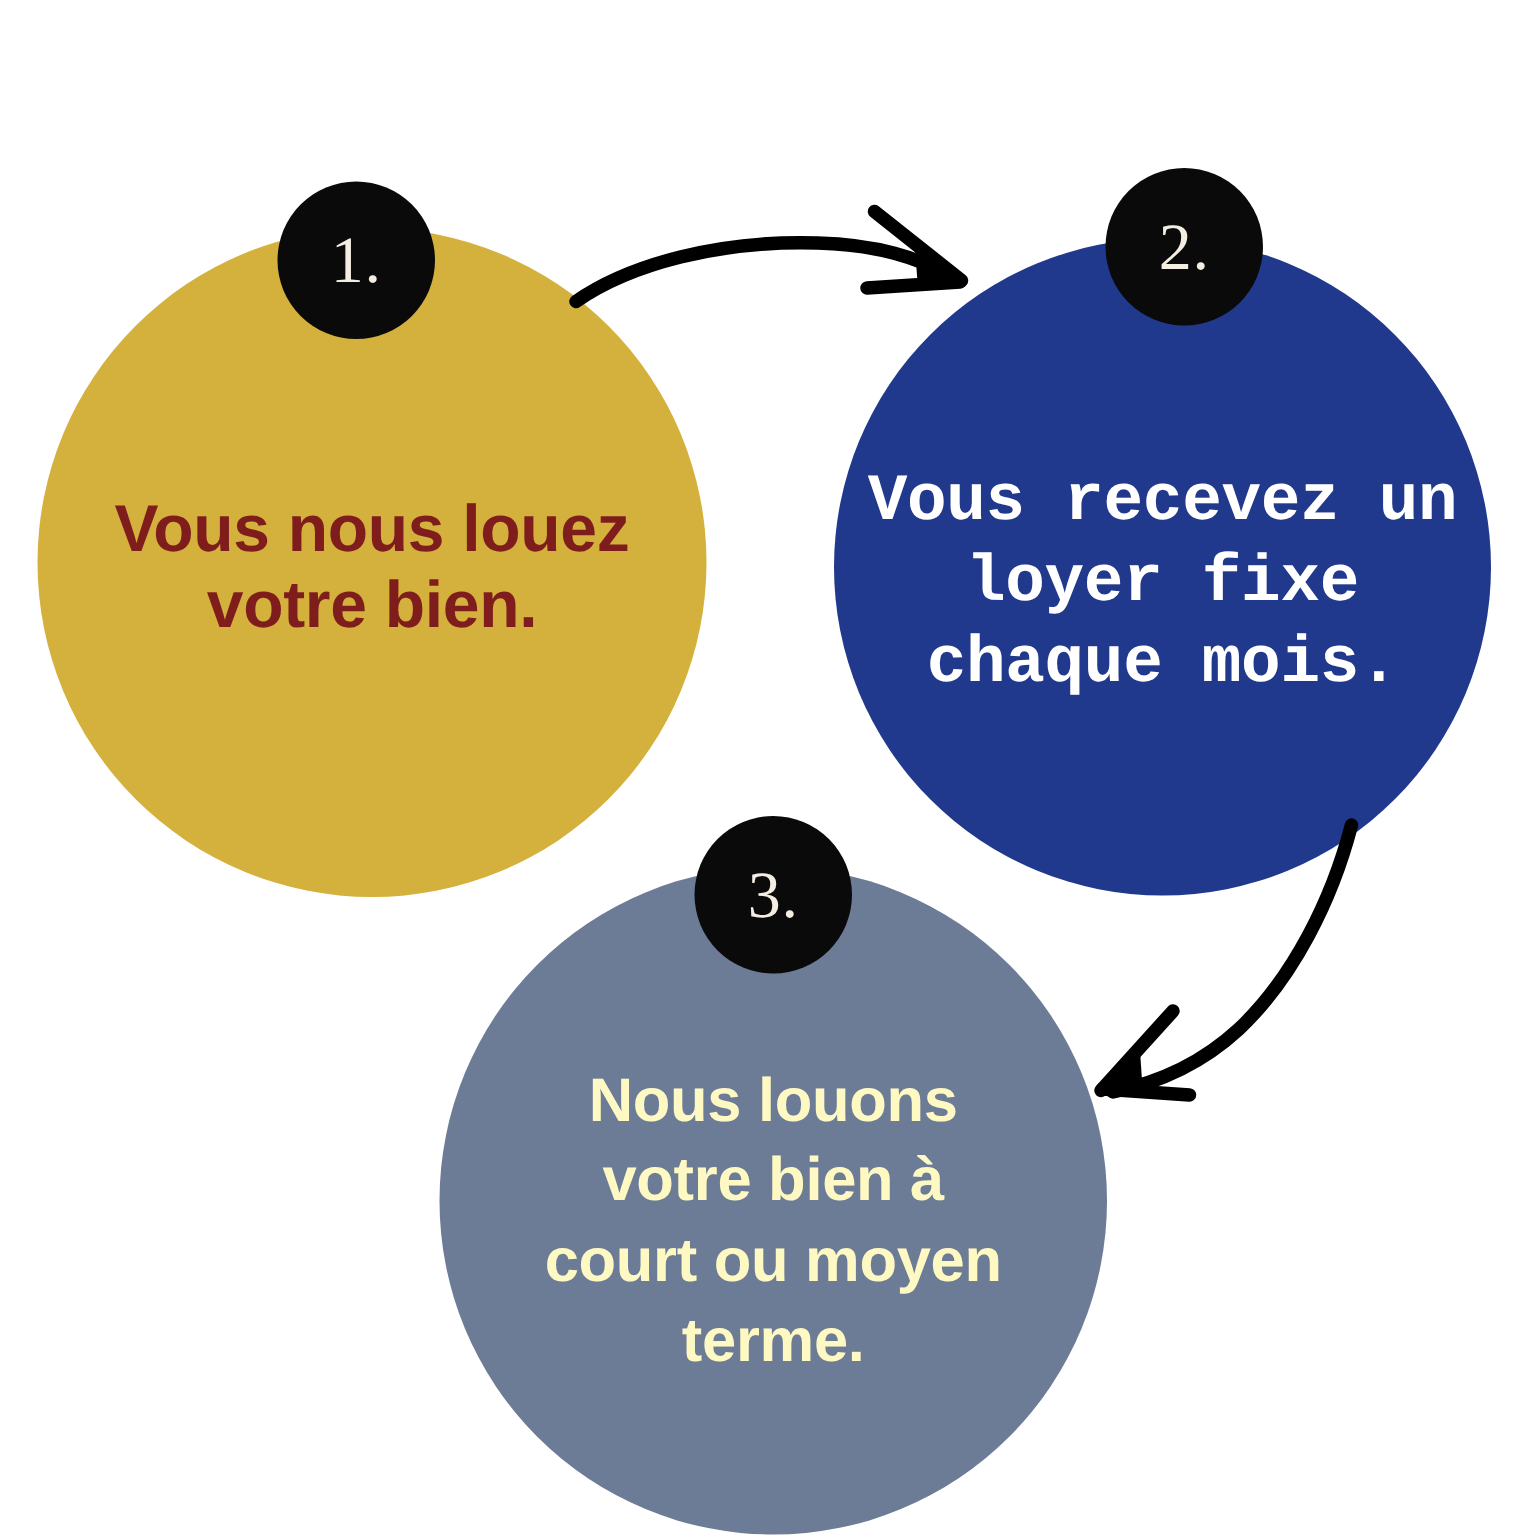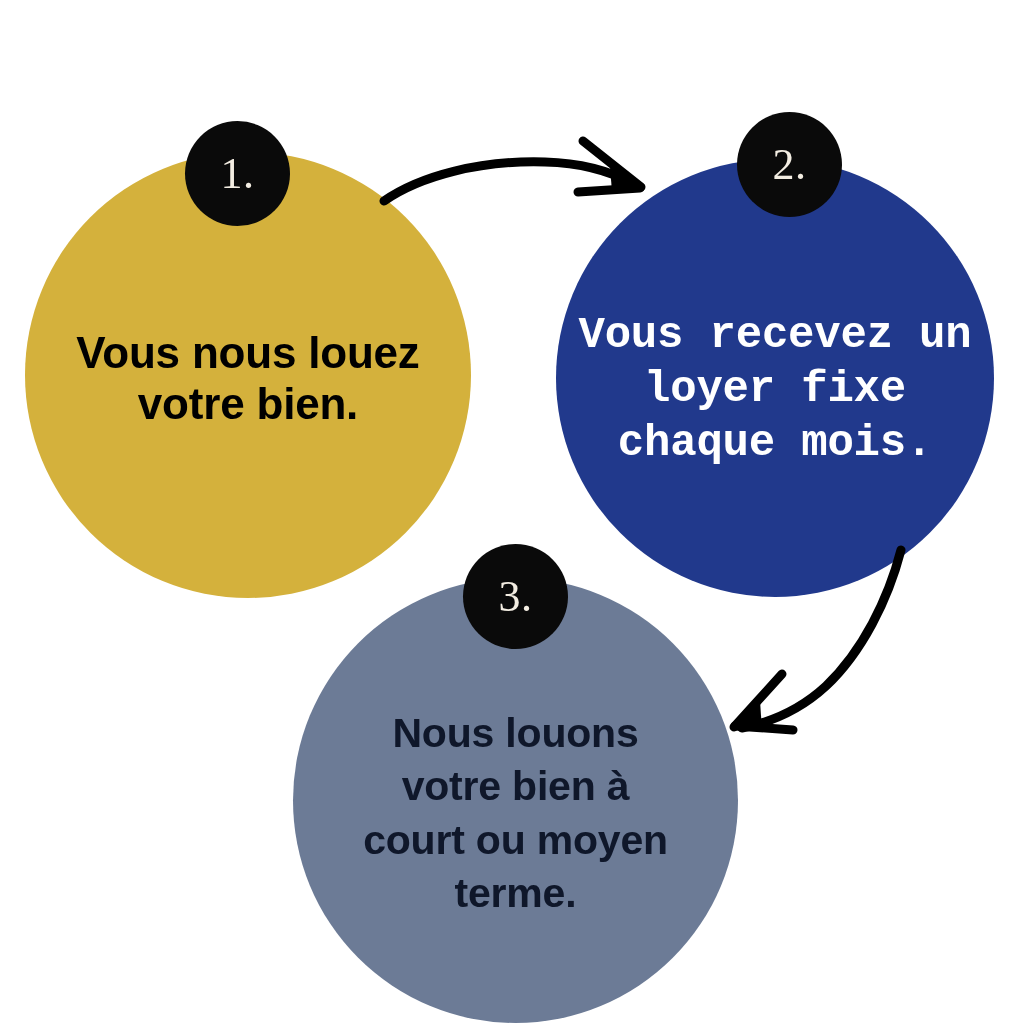--- a/index.html
+++ b/index.html
@@ -36,21 +36,21 @@
 
   
   #circle-1 {
     left: 25px;
     top: 152px;
     width: 446px;
     height: 446px;
     background: #D4B13C;
   }
   #circle-1 .step-label {
-    color: #000000;
+    color: #7f1d1d;
     font-size: 44px;
     margin-top: 6px;
   }
 
   
   #circle-2 {
     left: 556px;
     top: 159px;
     width: 438px;
     height: 438px;
@@ -66,21 +66,21 @@
 
   
   #circle-3 {
     left: 293px;
     top: 578px;
     width: 445px;
     height: 445px;
     background: #6C7B96;
   }
   #circle-3 .step-label {
-    color: #0f172a;
+    color: #fef9c3;
     font-size: 41px;
     margin-top: 26px;
     line-height: 1.30;
   }
 
   
   .step-badge {
     position: absolute;
     width: 105px;
     height: 105px;

